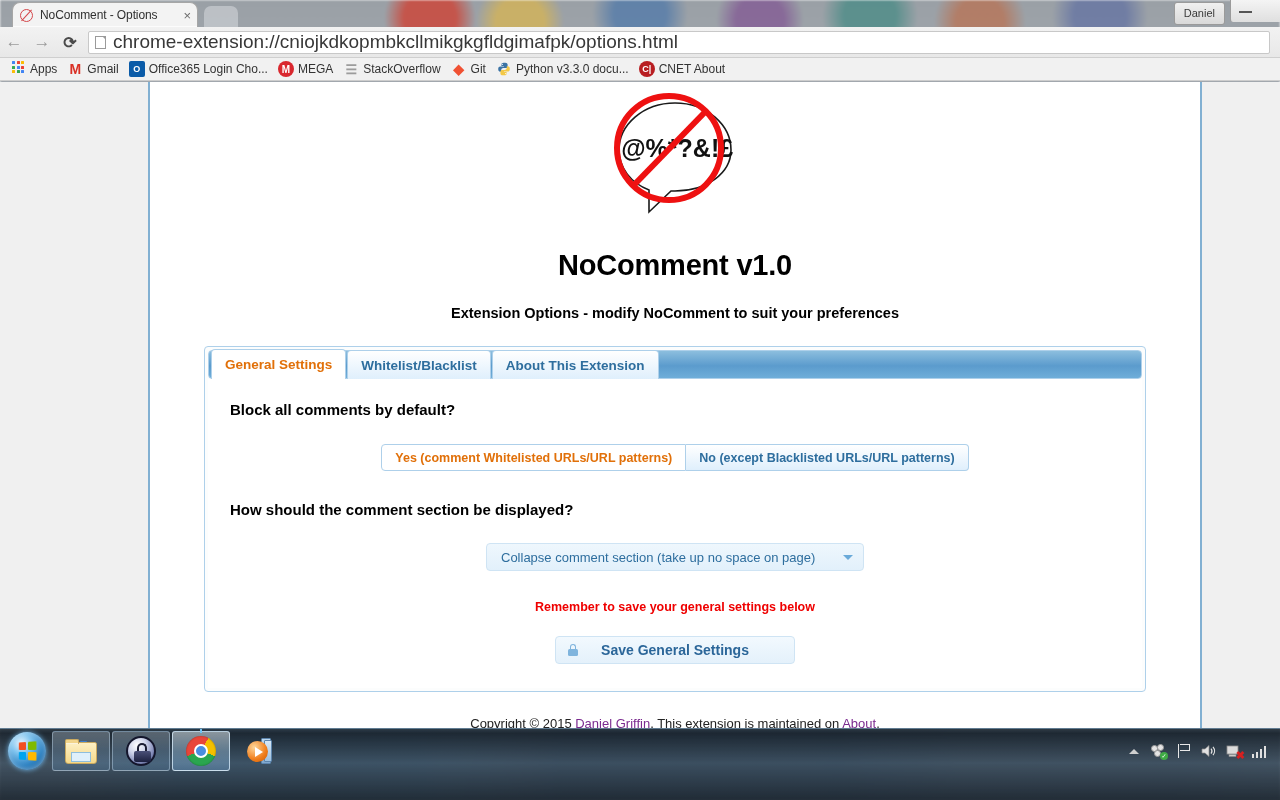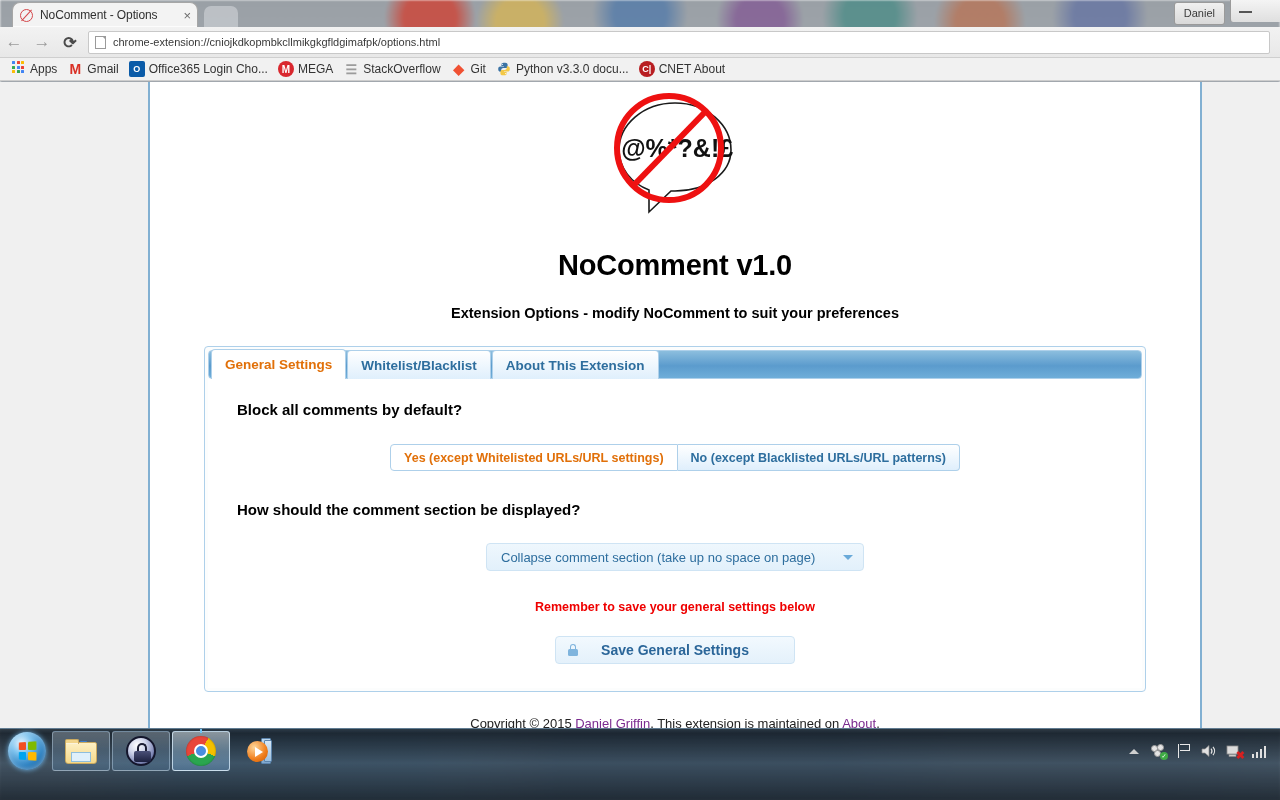--- a/index.html
+++ b/index.html
@@ -111,21 +111,21 @@
   }
   .page-icon {
     width: 11px; height: 13px; border: 1px solid #9a9a9a; background: #fff;
     margin-right: 7px; position: relative; flex: 0 0 auto;
   }
   .page-icon:after {
     content: ""; position: absolute; right: -1px; top: -1px;
     border-width: 0 4px 4px 0; border-style: solid;
     border-color: transparent #9a9a9a transparent transparent;
   }
-  .omnibox-url { font-size: 11px; color: #383838; white-space: nowrap; overflow: hidden; }
+  .omnibox-url { font-size: 19px; color: #383838; white-space: nowrap; overflow: hidden; }
 
   
   .bookmarks {
     position: absolute; left: 0; top: 58px; width: 1280px; height: 23px;
     background: #f1f1f1; border-bottom: 1px solid #cdcdcd;
     display: flex; align-items: center; padding-left: 8px;
   }
   .bm {
     display: flex; align-items: center; height: 19px;
     padding: 0 6px 0 2px; margin-right: 2px; border-radius: 2px; cursor: default;
@@ -197,21 +197,21 @@
     color: #2e6e9e; cursor: pointer; white-space: nowrap;
   }
   .tab-item.active {
     background: #ffffff; color: #e17009; border-color: #aed0ea;
     height: 30px; padding-bottom: 1px;
   }
   .tabs-panel { background: #fff; padding: 22px 20px 24px 20px; }
 
   .question {
     font-size: 15px; font-weight: bold; color: #000;
-    margin: 0 0 0 9px;
+    margin: 0 0 0 2px;
   }
 
   
   .buttonset { display: flex; justify-content: center; margin-top: 26px; }
   .jbtn {
     height: 27px; padding: 0 13px; display: flex; align-items: center;
     font-size: 12.5px; font-weight: bold;
     border: 1px solid #aed0ea;
     background: linear-gradient(180deg,#ffffff 0%,#dfeffc 100%);
     color: #2e6e9e; cursor: pointer; white-space: nowrap;
@@ -474,21 +474,21 @@
             <span>About This Extension</span>
           </div>
         </div>
 
         <div class="tabs-panel">
 
           <div class="question">Block all comments by default?</div>
 
           <div class="buttonset">
             <div class="jbtn first selected">
-              <span>Yes (except Whitelisted URLs/URL settings)</span>
+              <span>Yes (comment Whitelisted URLs/URL patterns)</span>
             </div>
             <div class="jbtn last">
               <span>No (except Blacklisted URLs/URL patterns)</span>
             </div>
           </div>
 
           <div class="question" style="margin-top:30px;">How should the comment section be displayed?</div>
 
           <div class="select-row">
             <div class="jselect">

